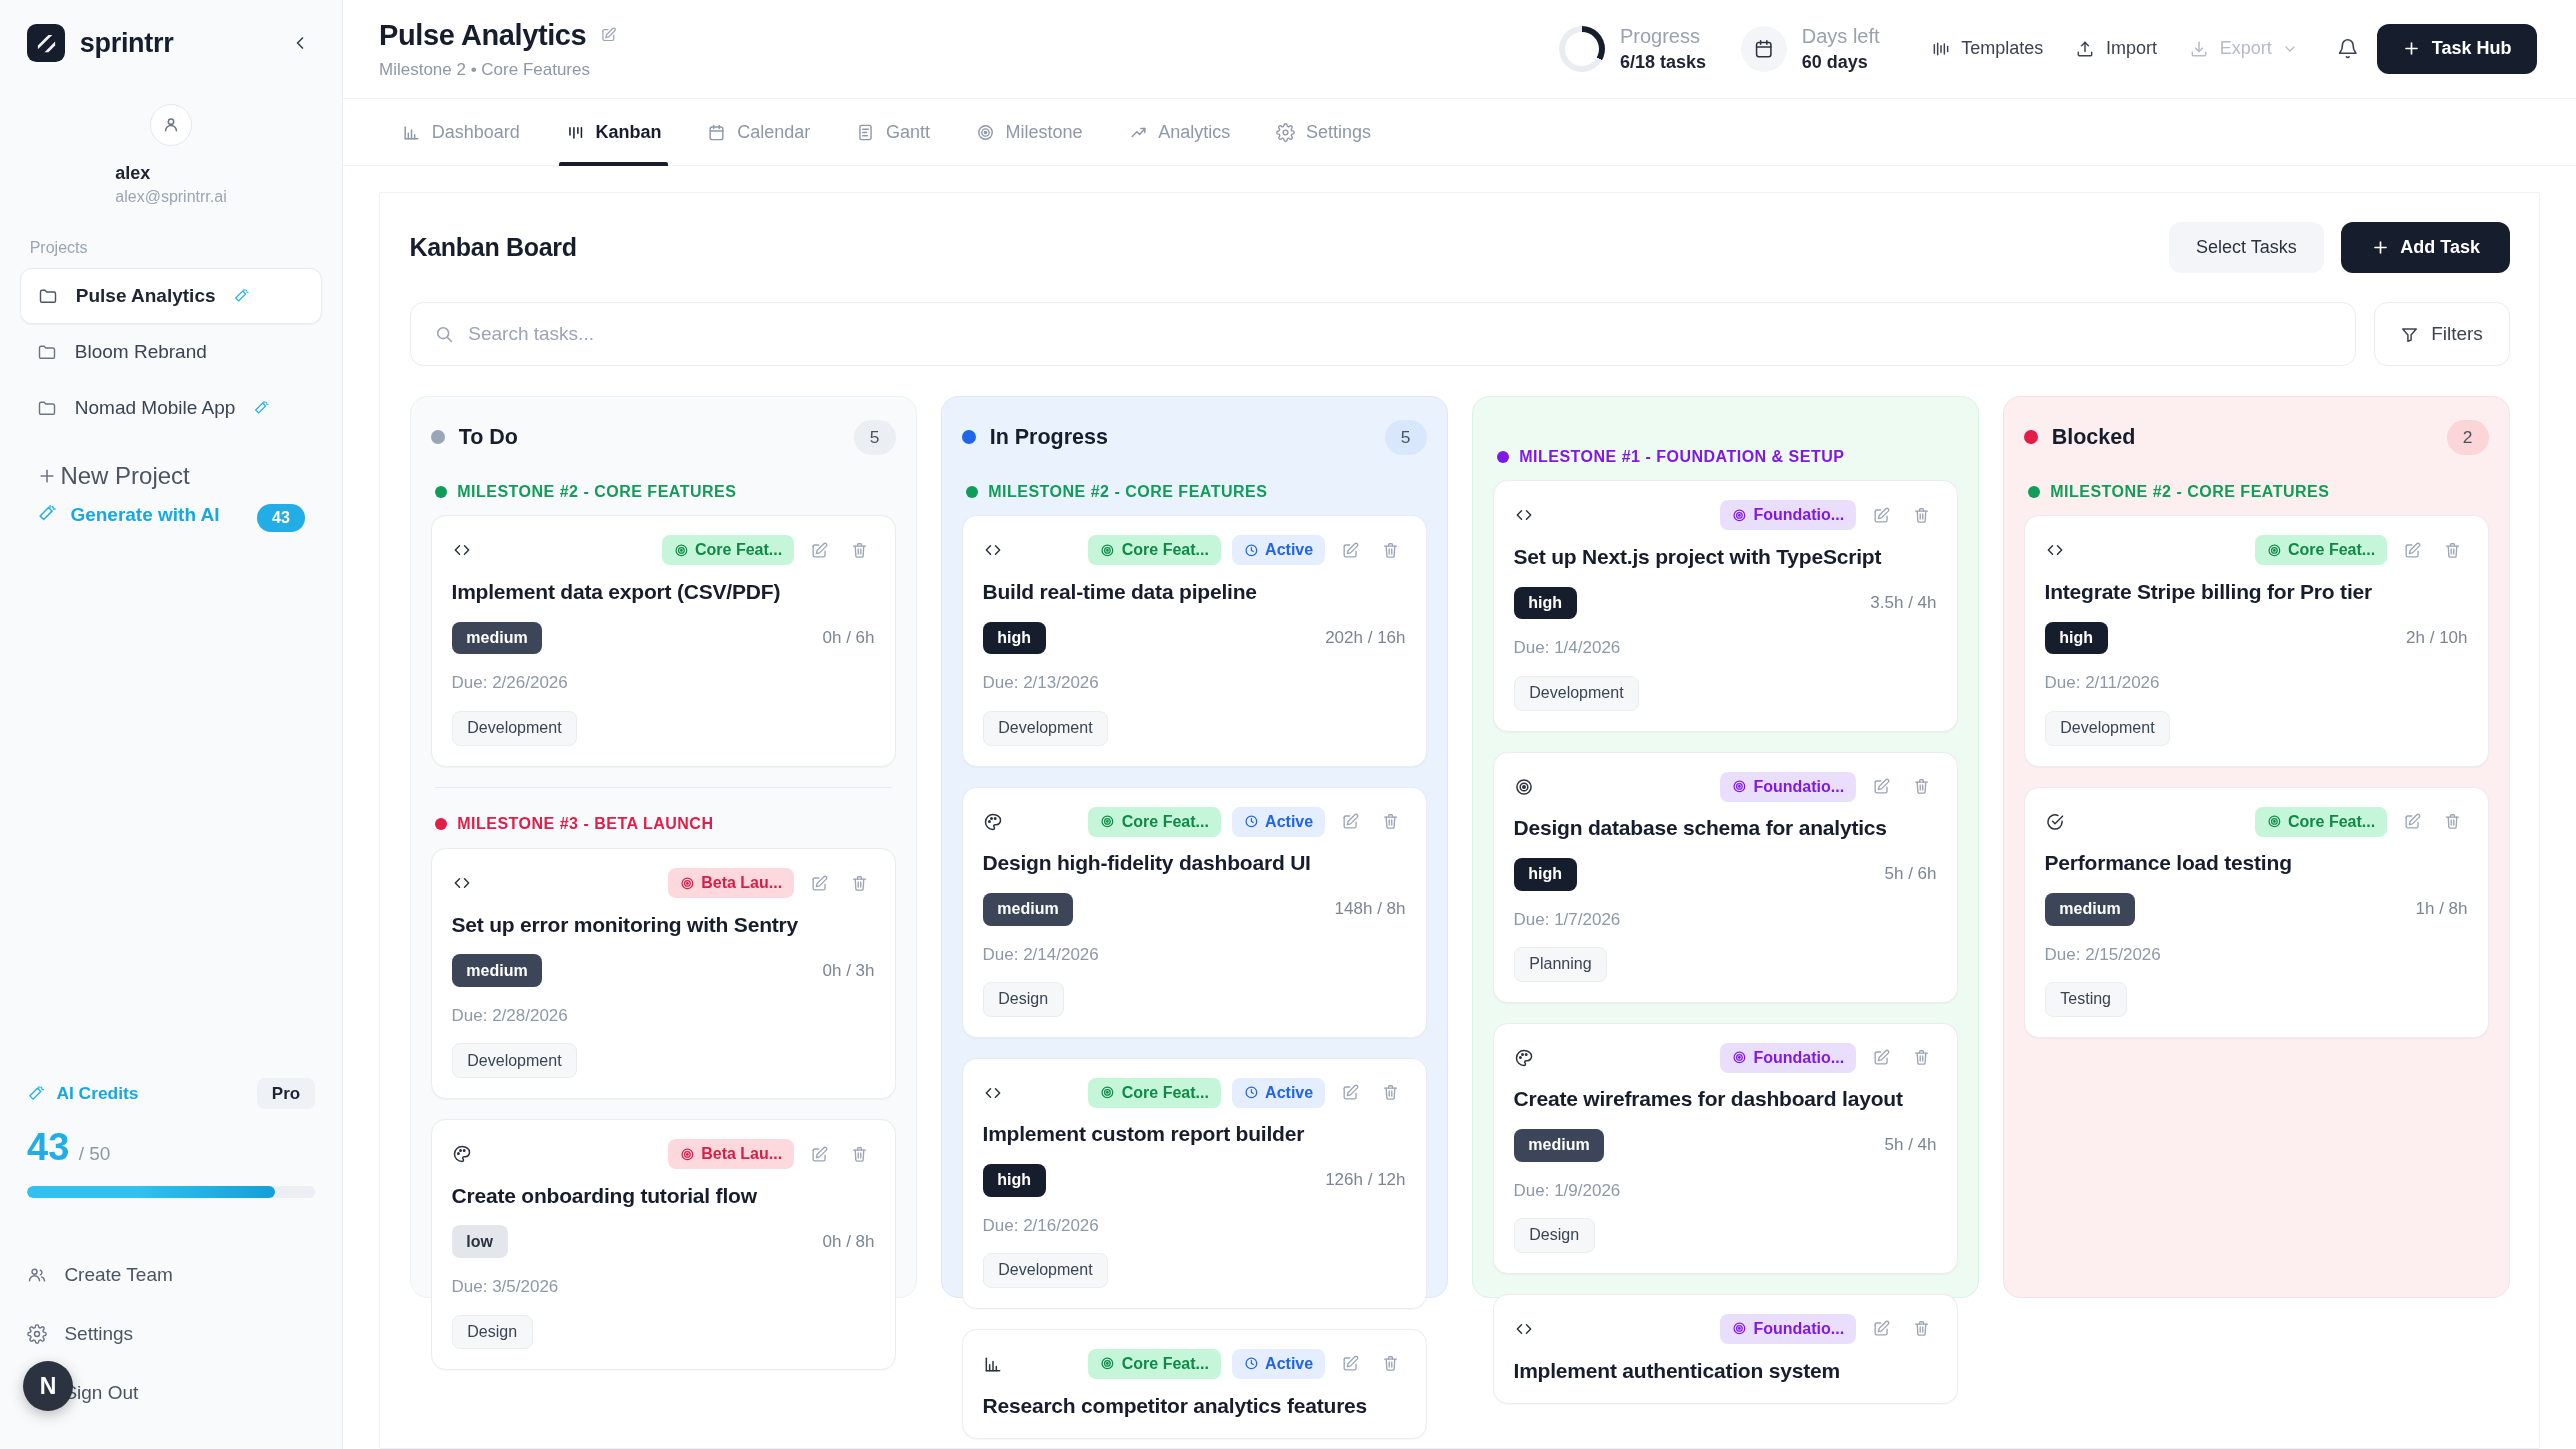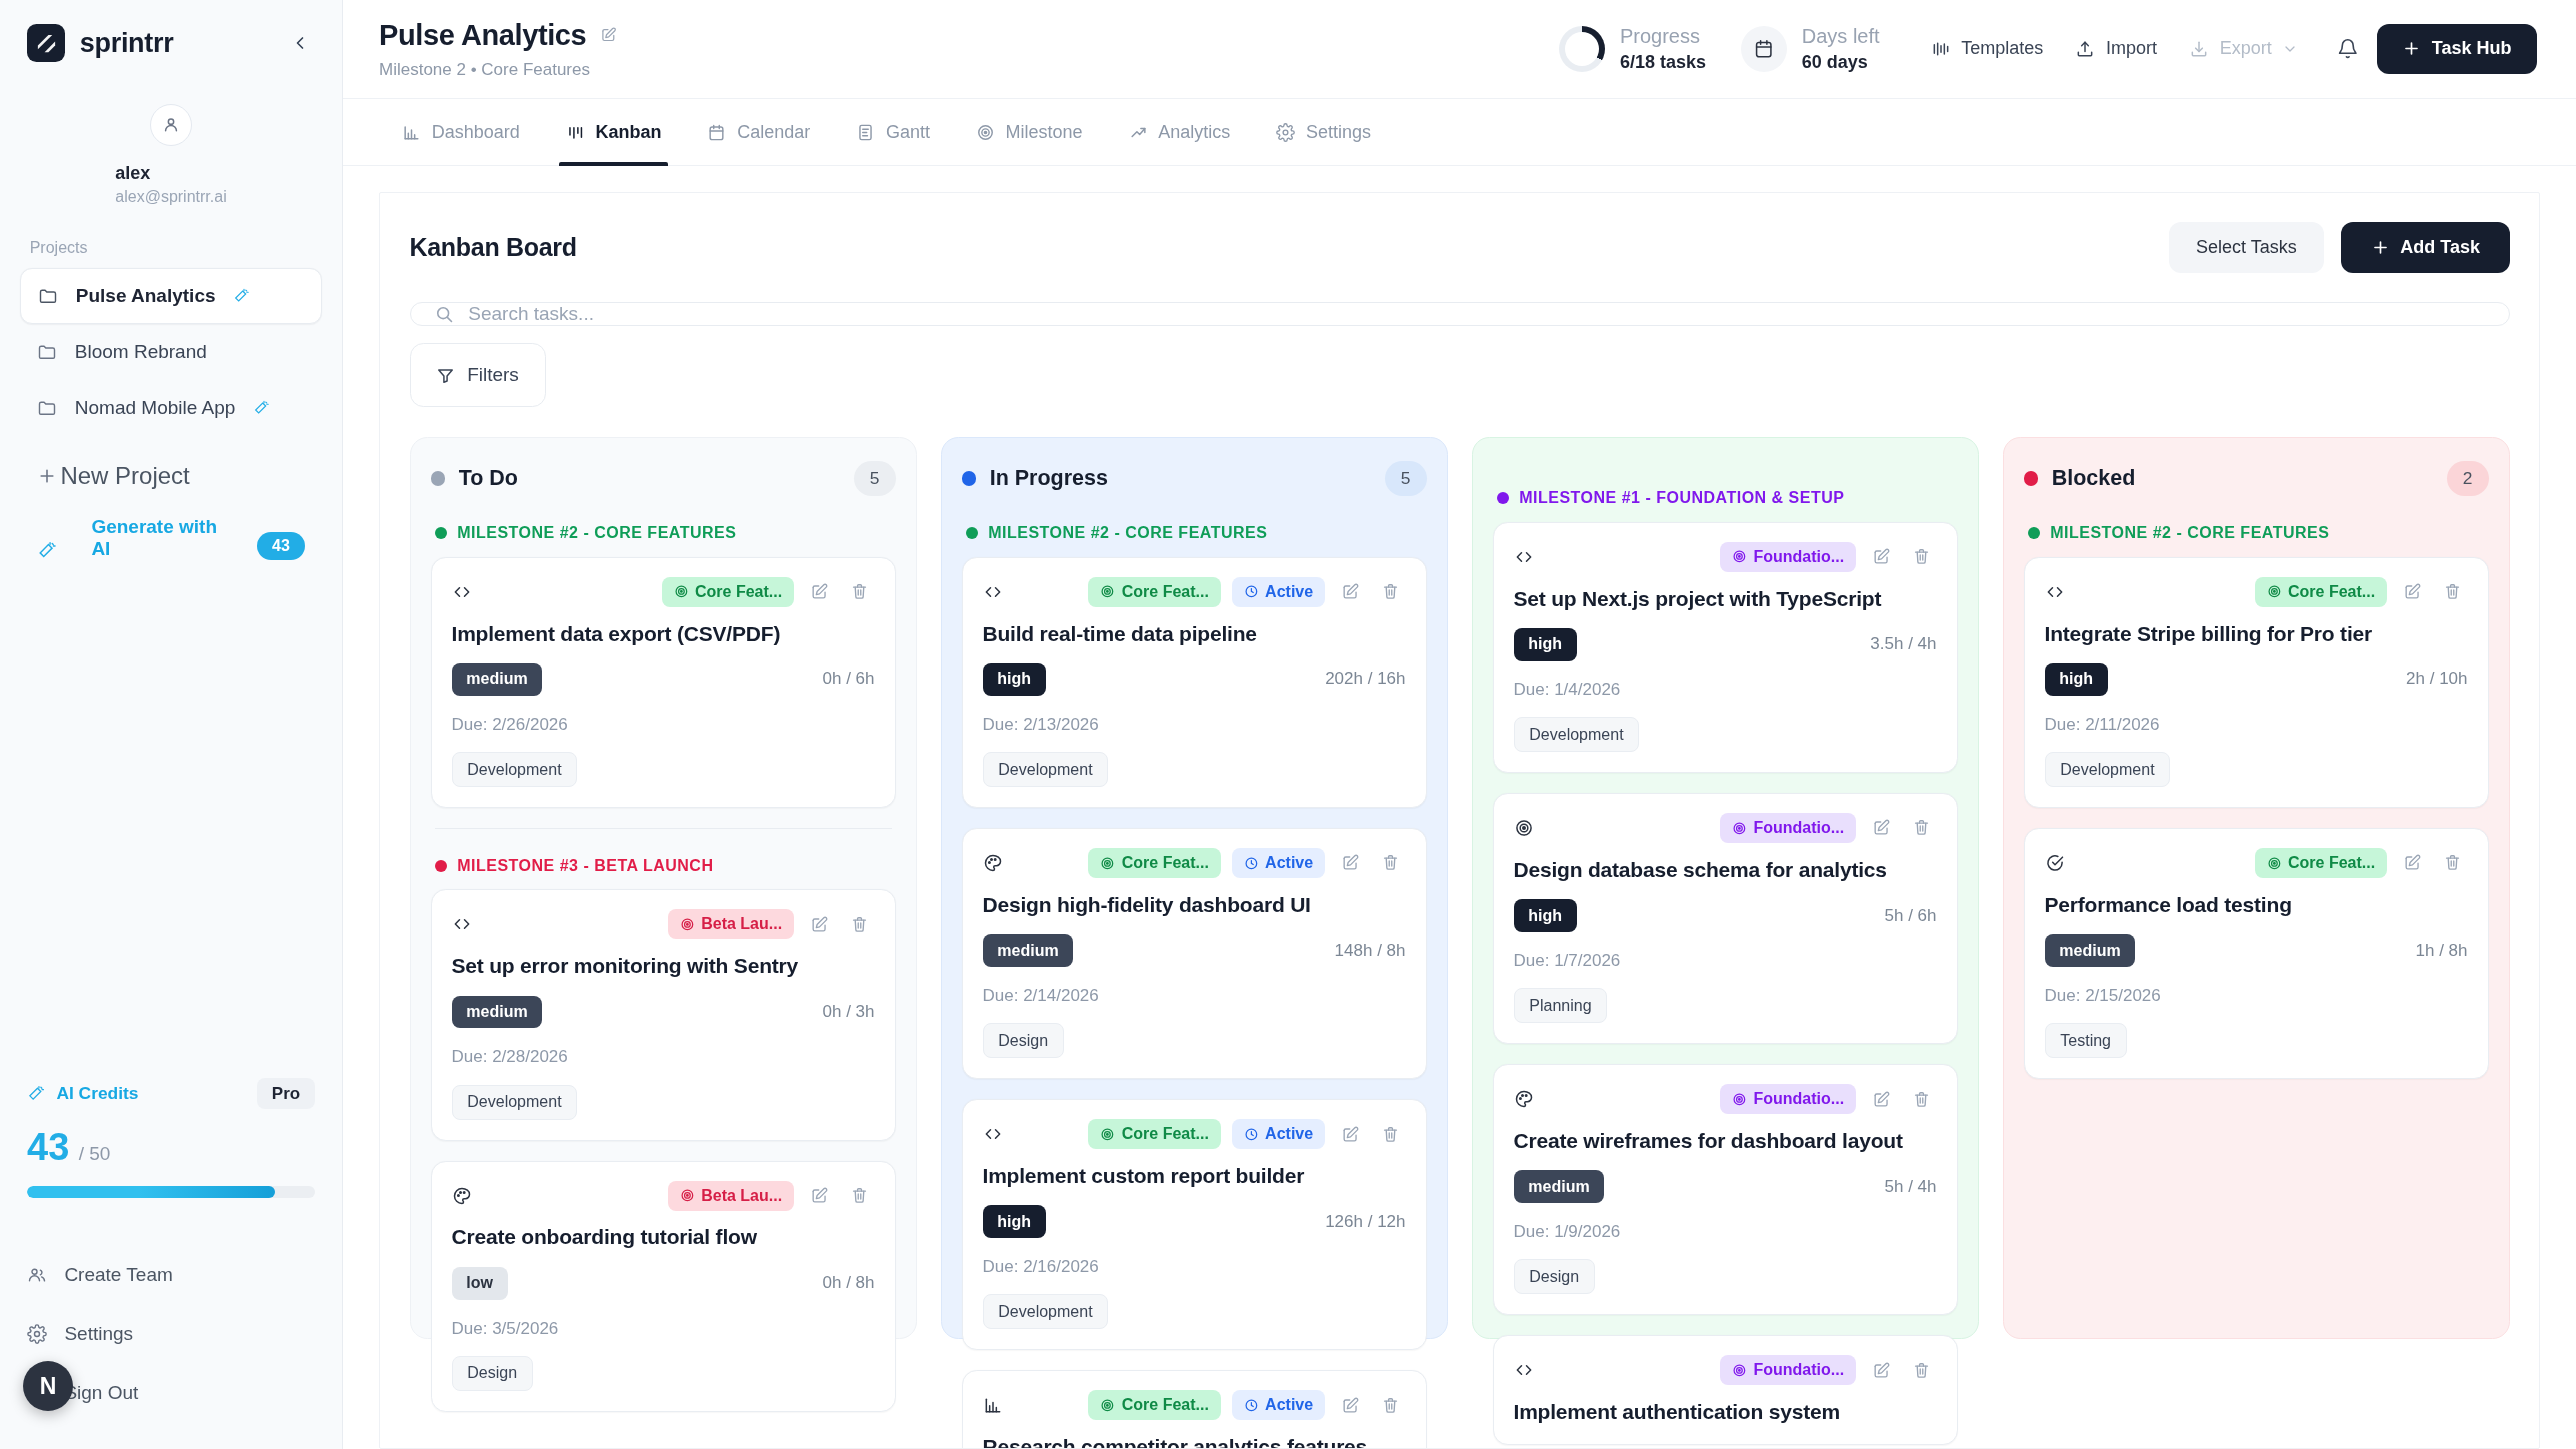--- a/index.html
+++ b/index.html
@@ -41,21 +41,21 @@
   .proj-item {
     display:flex; align-items:center; gap:17.4px;
     height:56px; padding:0 17.4px; border-radius:12px; cursor:pointer;
     font-size:19px; color:#3a4455;
   }
   .proj-item.active { background:#ffffff; border:0.7px solid #e8ecf1; box-shadow:0 0.7px 1.3px rgba(16,24,40,.05); }
   .proj-item .pname { font-weight:500; }
   .proj-item.active .pname { color:#1e2433; font-weight:600; }
 
   .newproj { display:flex; align-items:center; gap:3px; height:56px; padding:0 17.4px; margin:12px 0 0; font-size:24px; color:#4b5563; cursor:pointer; }
-  .genai { display:flex; align-items:flex-end; gap:35px; height:56px; padding:0 17.4px; font-size:19px; color:#17a8e3; font-weight:600; cursor:pointer; }
+  .genai { display:flex; align-items:flex-start; gap:14px; height:56px; padding:0 17.4px; font-size:19px; color:#17a8e3; font-weight:600; cursor:pointer; }
   .genai .pill {
     margin-left:auto; background:#22ade6; color:#fff; font-size:16px; font-weight:700;
     border-radius:670px; padding:4px 14.8px; line-height:1.25;
   }
 
   .sb-bottom { margin-top:auto; padding:0 27px 27px 27px; }
   .credits-head { display:flex; align-items:center; gap:12px; }
   .credits-title { font-size:17.4px; color:#17a8e3; font-weight:600; }
   .pro-chip { margin-left:auto; background:#eef1f5; color:#1e2433; font-size:17px; font-weight:600; border-radius:8px; padding:5.4px 14.8px; }
   .credits-val { display:flex; align-items:baseline; gap:9.4px; margin-top:19px; }
@@ -106,21 +106,21 @@
   .tab.active::after { content:""; position:absolute; left:16px; right:16px; bottom:0; height:4px; background:#161e2e; border-radius:2px 2px 0 0; }
 
   .content { flex:1; min-height:0; padding:25.5px 36px 0 36px; background:#fff; }
   .board-card { border:0.7px solid #eef1f5; border-radius:2px; background:#fff; height:100%; padding:29.5px 29.5px 0 29.5px; overflow:hidden; }
   .board-head { display:flex; align-items:center; }
   .board-title { font-size:25px; font-weight:600; color:#161e2e; letter-spacing:-0.3px; }
   .board-actions { margin-left:auto; display:flex; align-items:center; gap:17.4px; }
   .btn-soft { background:#f3f5f8; color:#2c3340; font-size:18px; border-radius:12px; padding:14.8px 27px; cursor:pointer; }
   .btn-dark { background:#161e2e; color:#fff; font-size:18px; font-weight:600; border-radius:12px; padding:14.8px 29.5px; display:flex; align-items:center; gap:10.7px; cursor:pointer; }
 
-  .searchrow { display:flex; gap:17.4px; margin-top:29.5px;flex-direction:column; }
+  .searchrow { display:flex; gap:17.4px; margin-top:29.5px; }
   .searchbox { flex:1; height:64px; border:0.7px solid #e8ecf1; border-radius:13.4px; display:flex; align-items:center; gap:14.8px; padding:0 23px; background:#fff; }
   .searchbox input { border:0; outline:0; font-size:19px; color:#1e2433; width:100%; font-family:inherit; background:transparent; }
   .searchbox input::placeholder { color:#9aa5b5; }
   .filters { width:136px; height:64px; border:0.7px solid #e8ecf1; border-radius:13.4px; display:flex; align-items:center; justify-content:center; gap:12px; font-size:19px; color:#3a4455; cursor:pointer; }
 
   .columns { display:flex; gap:24px; margin-top:29.5px; height:902px; }
   .col { flex:1; min-width:0; border-radius:17.4px; padding:23px 20px 0 20px; }
   .col.todo { background:#f8fafc; border:0.7px solid #eef1f5; }
   .col.prog { background:#eaf2fe; border:0.7px solid #dbe8fb; }
   .col.done { background:#edfbf2; border:0.7px solid #d8f4e3; }

